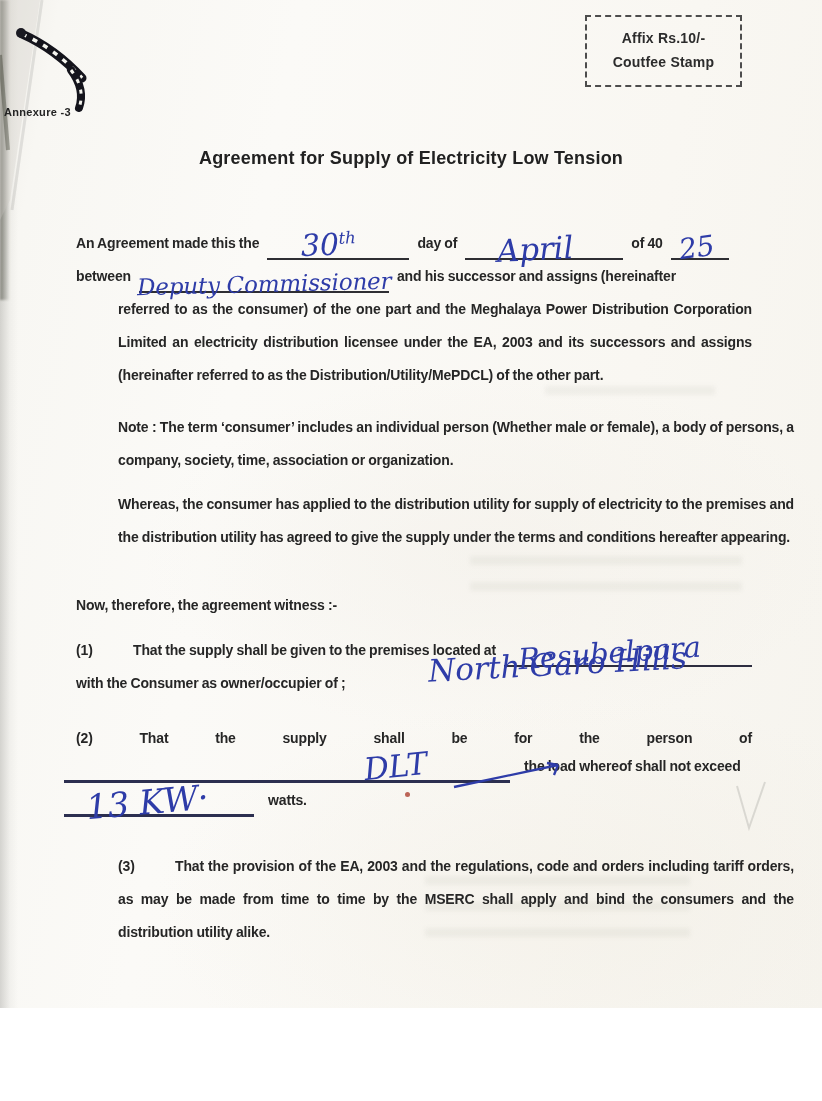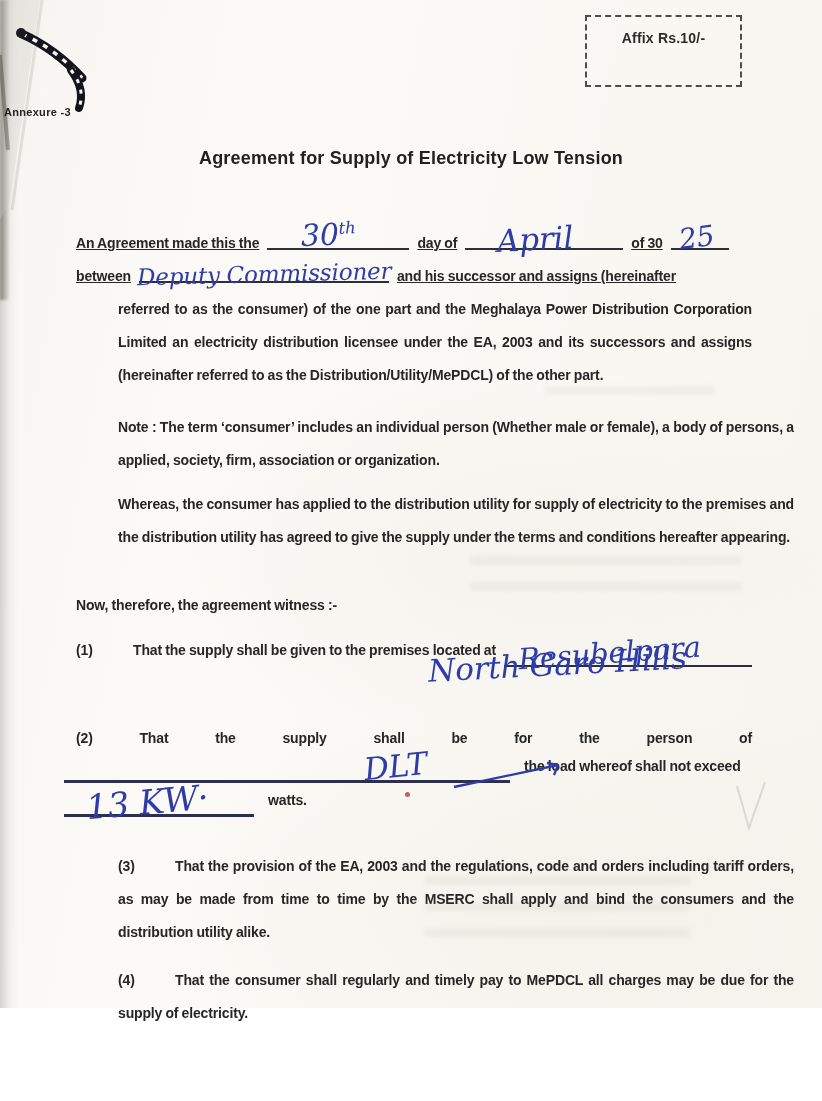--- a/index.html
+++ b/index.html
@@ -32,21 +32,21 @@
   .annexure { position:absolute; top:106px; left:4px; width:822px; text-align:left;
     font-size:11px; font-weight:bold; color:#242424; letter-spacing:.3px; }
   .doc-title { position:absolute; top:148px; left:0; width:822px; text-align:center;
     font-size:18px; font-weight:bold; color:#212121; letter-spacing:.2px; }
 
   
   .block { position:absolute; left:76px; width:676px; font-size:14px; font-weight:bold;
     line-height:33px; letter-spacing:-0.15px; word-spacing:-0.5px; color:#262626; }
   .just { text-align:justify;margin-left:42px; }
 
-  .fline { display:flex; align-items:flex-start; height:33px; white-space:nowrap;text-decoration:underline; }
+  .fline { display:flex; align-items:flex-end; height:33px; white-space:nowrap; }
   .fline > span.t { padding-bottom:0; }
 
   .blank { position:relative; border-bottom:2px solid #2e2e33; height:23px; display:inline-block; }
 
   
   .hw { font-family:"DejaVu Serif", serif; font-style:italic; font-weight:normal;
     color:#2e3ca8; white-space:nowrap; line-height:1; }
   .hw-sup { font-size:.55em; vertical-align:super; }
 
   .gap { width:8px; }
@@ -100,70 +100,74 @@
   <svg style="position:absolute;left:8px;top:18px;" width="110" height="110" viewBox="0 0 110 110">
     <path d="M14,16 C32,24 52,36 74,60" stroke="#14141c" stroke-width="9" fill="none" stroke-linecap="round"></path>
     <path d="M14,16 C32,24 52,36 74,60" stroke="#f4f4ee" stroke-width="3.5" fill="none" stroke-dasharray="5 7"></path>
     <path d="M63,52 C72,64 76,76 71,90" stroke="#14141c" stroke-width="8" fill="none" stroke-linecap="round"></path>
     <path d="M63,52 C72,64 76,76 71,90" stroke="#f4f4ee" stroke-width="3" fill="none" stroke-dasharray="4 7"></path>
     <circle cx="13" cy="15" r="5" fill="#1a1a22"></circle>
   </svg>
 
   <div class="stamp-box">
     <div>Affix Rs.10/-</div>
+    <div>Coutfee Stamp</div>
   </div>
 
   <div class="annexure">Annexure -3</div>
   <div class="doc-title">Agreement for Supply of Electricity Low Tension</div>
 
   <div class="block" style="top:227px;">
     <div class="fline">
       <span class="t">An Agreement made this the</span>
       <span class="gap"></span>
       <span class="blank" style="width:142px;">
         <span class="hw" style="position:absolute;left:34px;bottom:-2px;font-size:30px;transform:rotate(-2deg);"><span>30</span><span class="hw-sup">th</span></span>
       </span>
       <span class="gap"></span>
       <span class="t">day of</span>
       <span class="gap"></span>
       <span class="blank" style="width:158px;">
         <span class="hw" style="position:absolute;left:32px;bottom:-7px;font-size:31px;transform:rotate(-3deg);">April</span>
       </span>
       <span class="gap"></span>
-      <span class="t">of 30</span>
+      <span class="t">of 40</span>
       <span class="gap"></span>
       <span class="blank" style="width:58px;">
         <span class="hw" style="position:absolute;left:8px;bottom:-4px;font-size:28px;transform:rotate(-8deg);">25</span>
       </span>
     </div>
     <div class="fline">
       <span class="t">between</span>
       <span class="gap"></span>
       <span class="blank" style="width:250px;">
         <span class="hw" style="position:absolute;left:-2px;bottom:-5px;font-size:23px;transform:rotate(-1.5deg);">Deputy Commissioner</span>
       </span>
       <span class="gap"></span>
       <span class="t">and his successor and assigns (hereinafter</span>
     </div>
     <p class="just">referred to as the consumer) of the one part and the Meghalaya Power Distribution Corporation Limited an electricity distribution licensee under the EA, 2003 and its successors and assigns (hereinafter referred to as the Distribution/Utility/MePDCL) of the other part.</p>
   </div>
 
-  <div class="block just" style="top:411px;">Note : The term ‘consumer’ includes an individual person (Whether male or female), a body of persons, a applied, society, firm, association or organization.</div>
+  <div class="block just" style="top:411px;">Note : The term ‘consumer’ includes an individual person (Whether male or female), a body of persons, a company, society, time, association or organization.</div>
 
   <div class="block" style="top:589px;">Now, therefore, the agreement witness :-</div>
 
   <div class="block just" style="top:488px;">Whereas, the consumer has applied to the distribution utility for supply of electricity to the premises and the distribution utility has agreed to give the supply under the terms and conditions hereafter appearing.</div>
 
   <div class="block" style="top:634px;height:84px;">
     <div class="c1-row1">
       <span class="num">(1)</span>
       <span class="t">That the supply shall be given to the premises located at</span>
       <span class="c1-blank">
         <span class="hw hw-premises">Resubelpara</span>
       </span>
+    </div>
+    <div style="height:33px;">
+      <span>with the Consumer as owner/occupier of ;</span>
     </div>
     <span class="hw hw-district">North Garo Hills</span>
   </div>
 
   <div class="block c2" style="top:722px;height:100px;">
     <div class="c2-row1">
       <span>(2)</span>
       <span>That</span>
       <span>the</span>
       <span>supply</span>
@@ -189,23 +193,20 @@
     <svg class="flourish" width="125" height="32" viewBox="0 0 125 32">
       <path d="M6,29 L110,7" stroke="#2e3ca8" stroke-width="2.3" fill="none"></path>
       <path d="M110,7 l-11,-2 M110,7 l-4,10" stroke="#2e3ca8" stroke-width="2.3" fill="none"></path>
     </svg>
   </div>
 
   <div class="block just" style="top:850px;">
     <span class="num">(3)</span><span>That the provision of the EA, 2003 and the regulations, code and orders including tariff orders, as may be made from time to time by the MSERC shall apply and bind the consumers and the distribution utility alike.</span>
   </div>
 
-  <div class="block just" style="top:964px;">
-    <span class="num">(4)</span><span>That the consumer shall regularly and timely pay to MePDCL all charges may be due for the supply of electricity.</span>
-  </div>
 
   <div class="red-dot"></div>
   <svg class="pencil-mark" width="36" height="56" viewBox="0 0 36 56">
     <path d="M4,8 L16,50 L32,4" stroke="#9a9a94" stroke-width="2" fill="none"></path>
   </svg>
   <div class="ghost ghost1"></div>
   <div class="ghost ghost2"></div>
   <div class="ghost ghost3"></div>
 
 </div>

